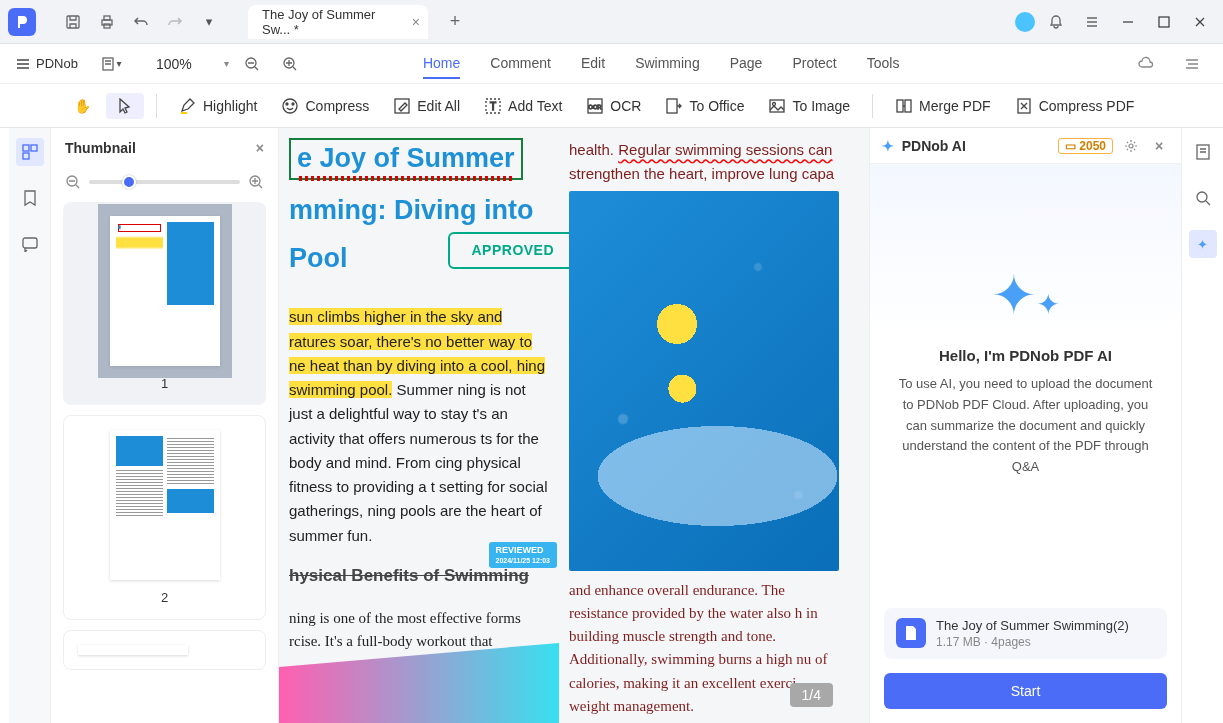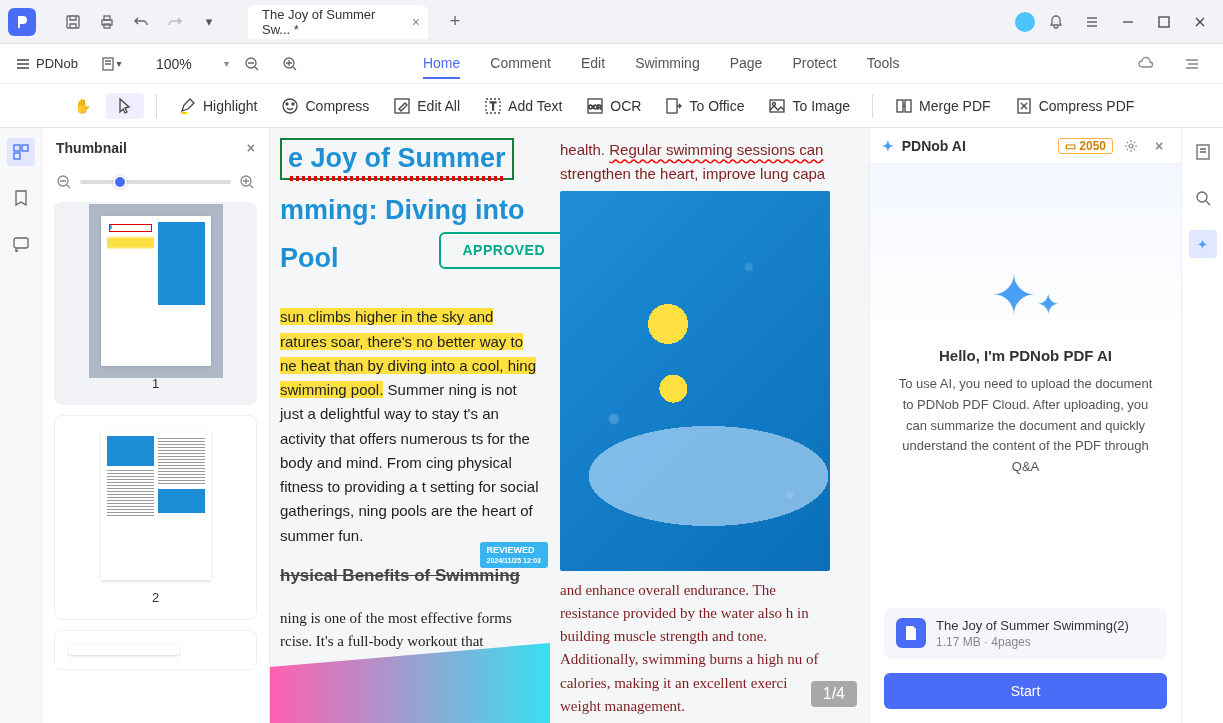--- a/index.html
+++ b/index.html
@@ -16,21 +16,21 @@
 .zoom-box { display: flex; align-items: center; gap: 8px; margin-left: 12px; }
 .zoom-text { width: 60px; font-size: 14px; }
 .nav-tabs { margin-left: 100px; display: flex; gap: 30px; font-size: 14px; color: #555; }
 .nav-tab { cursor: pointer; padding: 6px 0; }
 .nav-tab.active { color: #4a6cf7; border-bottom: 2px solid #4a6cf7; }
 .cloud-icons { margin-left: auto; display: flex; gap: 16px; color: #888; }
 .toolbar { height: 44px; display: flex; align-items: center; padding: 0 12px; gap: 4px; border-bottom: 1px solid #e5e5e5; }
 .tool { display: flex; align-items: center; gap: 6px; padding: 4px 10px; cursor: pointer; border-radius: 4px; font-size: 14px; }
 .tool-icon { width: 18px; height: 18px; display: flex; align-items: center; justify-content: center; color: #555; }
 .tool-sep { width: 1px; height: 24px; background: #ddd; margin: 0 8px; }
-.main { display: flex; height: calc(100% - 128px); }
+.main { display: flex; height: calc(100% - 128px); padding-left: 9px; }
 .left-rail { width: 42px; background: #f7f8fa; border-right: 1px solid #eee; display: flex; flex-direction: column; align-items: center; padding-top: 10px; gap: 18px; }
 .rail-btn { width: 28px; height: 28px; display: flex; align-items: center; justify-content: center; cursor: pointer; border-radius: 4px; color: #666; }
 .rail-btn.active { background: #e0e7ff; color: #4a6cf7; }
 .thumb-panel { width: 228px; background: #fff; border-right: 1px solid #eee; display: flex; flex-direction: column; }
 .thumb-header { height: 40px; display: flex; align-items: center; justify-content: space-between; padding: 0 14px; font-weight: 600; font-size: 14px; }
 .thumb-zoom { display: flex; align-items: center; gap: 8px; padding: 6px 14px 12px; }
 .slider { flex: 1; height: 4px; background: #ddd; border-radius: 2px; position: relative; }
 .slider-thumb { position: absolute; left: 22%; top: -5px; width: 14px; height: 14px; background: #4a6cf7; border-radius: 50%; border: 2px solid #fff; box-shadow: 0 0 2px rgba(0,0,0,0.3); }
 .thumb-list { flex: 1; overflow: auto; padding: 0 12px; }
 .thumb-card { background: #f0f2f6; border-radius: 8px; padding: 14px; margin-bottom: 10px; display: flex; flex-direction: column; align-items: center; gap: 10px; cursor: pointer; }
@@ -53,21 +53,21 @@
 .right-text { font-family: Georgia, serif; font-size: 15px; line-height: 1.55; color: #7f1d1d; }
 .wavy { text-decoration: underline wavy red; text-underline-offset: 3px; }
 .pool-img { width: 270px; height: 380px; background: linear-gradient(135deg, #1e8dd8, #0a6eb8); margin-top: 4px; border-radius: 2px; position: relative; overflow: hidden; }
 .pool-img::before { content: ""; position: absolute; inset: 0; background:
   radial-gradient(circle at 40% 35%, #ffe040 0 20px, transparent 20px),
   radial-gradient(circle at 42% 52%, #ffe040 0 14px, transparent 14px),
   radial-gradient(ellipse 120px 50px at 55% 75%, rgba(200,230,255,0.6) 0 100%, transparent),
   radial-gradient(circle at 20% 60%, rgba(255,255,255,0.2) 0 4px, transparent 6px),
   radial-gradient(circle at 70% 20%, rgba(255,255,255,0.15) 0 3px, transparent 5px),
   radial-gradient(circle at 85% 80%, rgba(255,255,255,0.15) 0 3px, transparent 5px); }
-.page-ind { position: absolute; bottom: 16px; right: 12px; background: #a8a8a8; color: #fff; font-size: 16px; padding: 4px 12px; border-radius: 4px; }
+.page-ind { position: absolute; bottom: 16px; right: 36px; background: #a8a8a8; color: #fff; font-size: 14px; padding: 4px 12px; border-radius: 4px; }
 .bottom-glimpse { position: absolute; bottom: 0; left: 0; width: 280px; height: 80px; background: linear-gradient(90deg, #ff5fb0, #38dff0); clip-path: polygon(0 30%, 100% 0, 100% 100%, 0 100%); }
 .ai-panel { width: 312px; background: #fff; border-left: 1px solid #eee; display: flex; flex-direction: column; }
 .ai-header { height: 36px; display: flex; align-items: center; padding: 0 12px; gap: 8px; font-weight: 600; font-size: 14px; border-bottom: 1px solid #f0f0f0; }
 .ai-badge { margin-left: auto; display: flex; gap: 8px; align-items: center; }
 .credit { border: 1px solid #ffb040; color: #d08000; padding: 0 6px; border-radius: 3px; font-size: 12px; display: flex; gap: 3px; align-items: center; }
 .ai-body { flex: 1; display: flex; flex-direction: column; align-items: center; padding: 40px 24px 10px; text-align: center; background: linear-gradient(180deg, #f3f7ff 0%, #fff 40%); }
 .sparkle { font-size: 54px; color: #4a9ff7; margin: 60px 0 20px; }
 .ai-hello { font-weight: bold; font-size: 15px; margin-bottom: 10px; }
 .ai-desc { font-size: 13px; color: #555; line-height: 1.6; }
 .ai-doc-card { margin: 10px 14px; background: #f4f6fb; border-radius: 8px; padding: 10px 12px; display: flex; gap: 10px; align-items: flex-start; }

